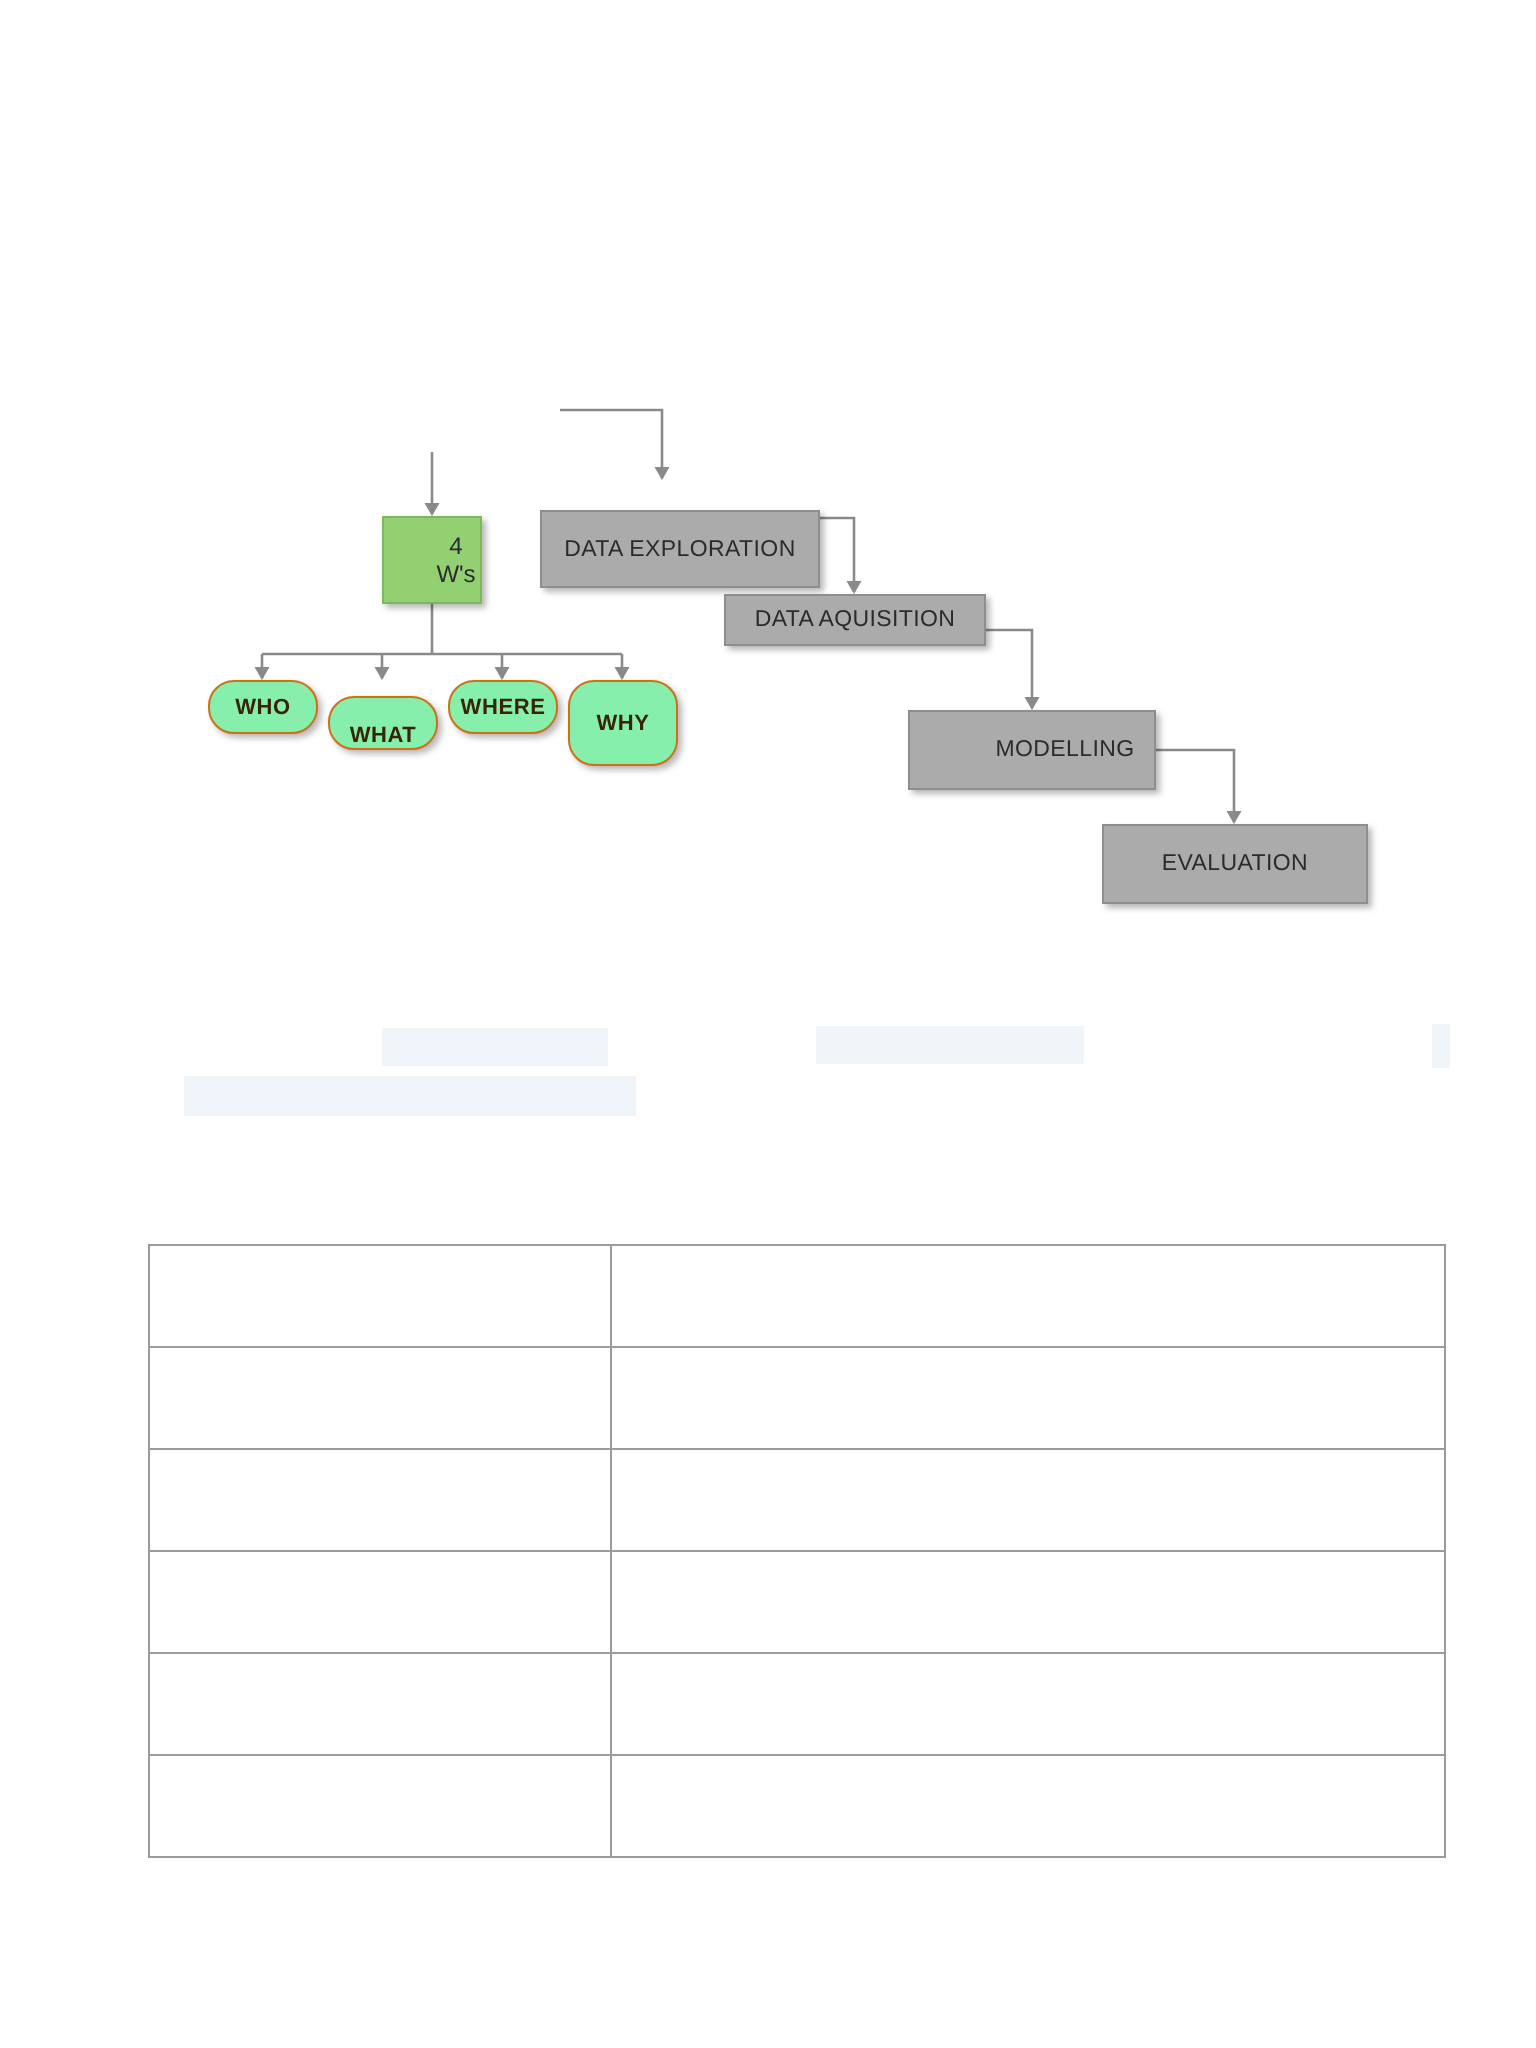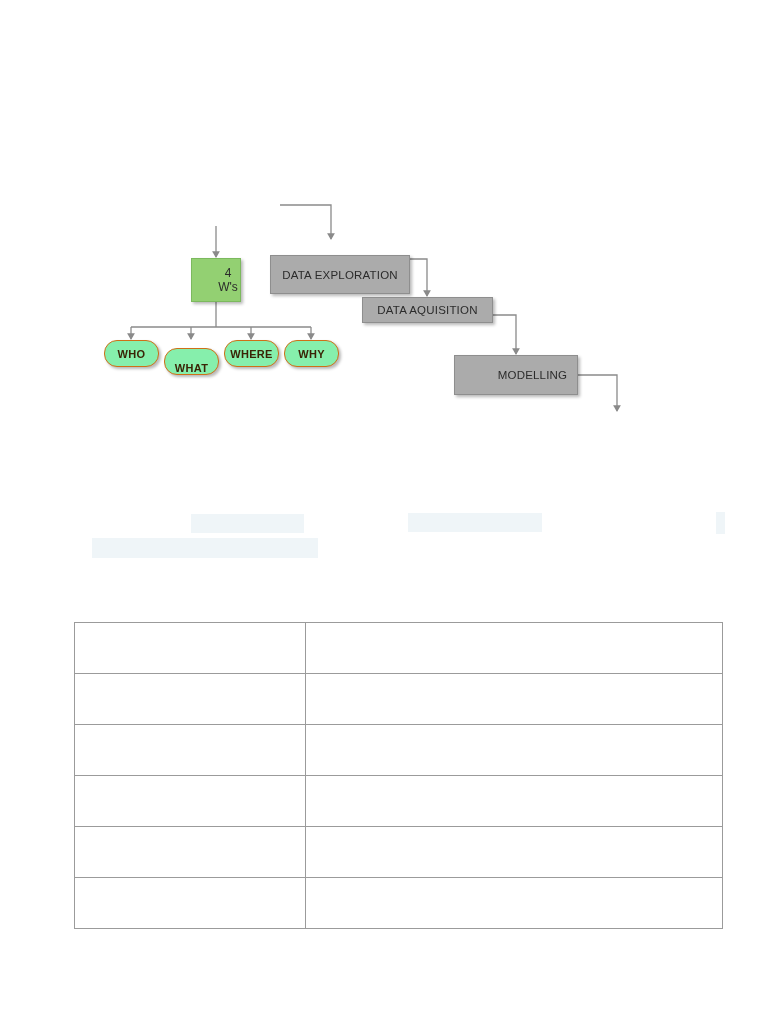--- a/index.html
+++ b/index.html
@@ -174,35 +174,38 @@
     </div>
 
     <div class="node grey" style="left:362px; top:297px; width:131px; height:26px;">
       <span>DATA AQUISITION</span>
     </div>
 
     <div class="node grey" style="left:454px; top:355px; width:124px; height:40px;padding-left:33px;">
       <span>MODELLING</span>
     </div>
 
+    <div class="node grey" style="left:551px; top:412px; width:133px; height:40px;">
+      <span>EVALUATION</span>
+    </div>
 
     <div class="node green" style="left:191px; top:258px; width:50px; height:44px;">
       <span>4 W's</span>
     </div>
 
     <div class="node orange" style="left:104px; top:340px; width:55px; height:27px;">
       <span>WHO</span>
     </div>
     <div class="node orange" style="left:164px; top:348px; width:55px; height:27px;align-items:flex-end;">
       <span>WHAT</span>
     </div>
     <div class="node orange" style="left:224px; top:340px; width:55px; height:27px;">
       <span>WHERE</span>
     </div>
-    <div class="node orange" style="left:284px; top:340px; width:55px; height:27px;">
+    <div class="node orange" style="left:284px; top:340px; width:55px; height:43px;">
       <span>WHY</span>
     </div>
   </div>
 
   <div class="highlight" style="left:191px; top:514px; width:113px; height:19px;"></div>
   <div class="highlight" style="left:408px; top:513px; width:134px; height:19px;"></div>
   <div class="highlight" style="left:716px; top:512px; width:9px; height:22px;"></div>
   <div class="highlight" style="left:92px; top:538px; width:226px; height:20px;"></div>
 
   <table id="data-table">

